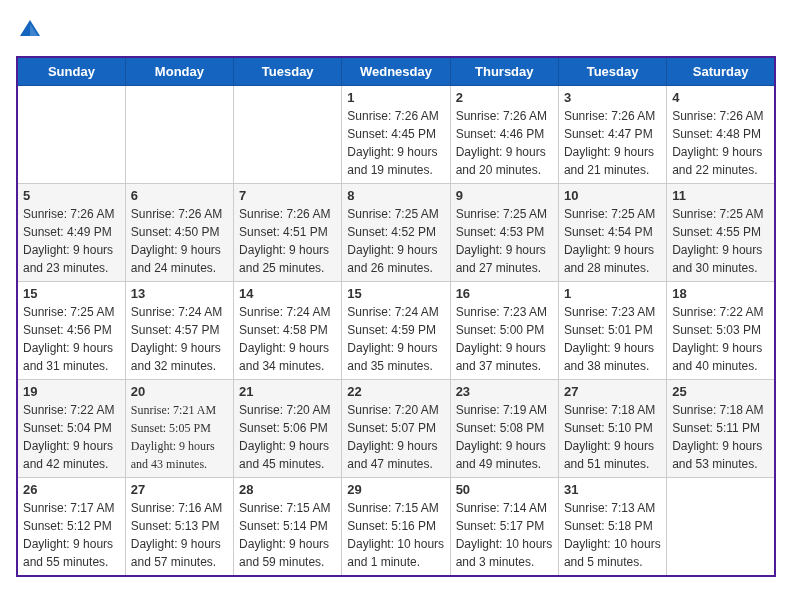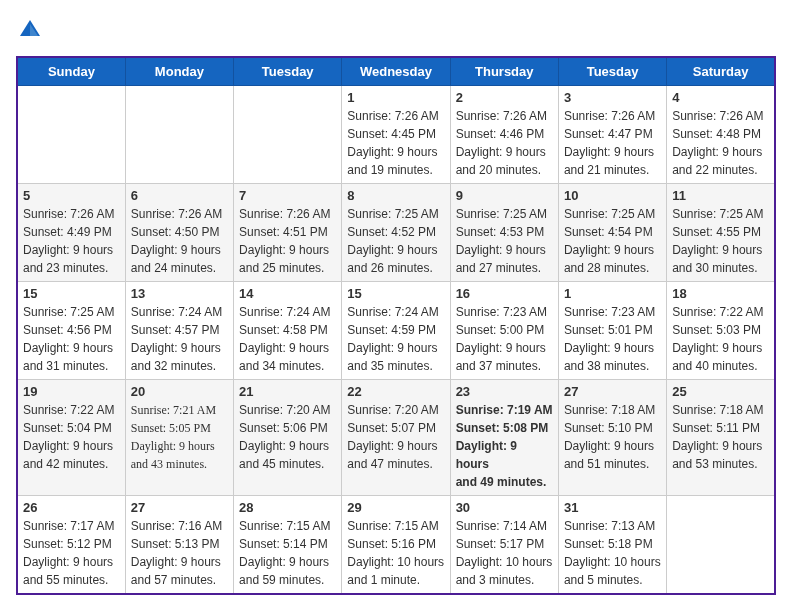--- a/index.html
+++ b/index.html
@@ -275,21 +275,21 @@
         </td>
         <td>
           <div class="day-number">22</div>
           <div class="day-info" style="white-space: pre-line;">Sunrise: 7:20 AM
 Sunset: 5:07 PM
 Daylight: 9 hours
 and 47 minutes.</div>
         </td>
         <td>
           <div class="day-number">23</div>
-          <div class="day-info" style="white-space: pre-line; font-weight: bold;">Sunrise: 7:19 AM
+          <div class="day-info" style="white-space: pre-line;">Sunrise: 7:19 AM
 Sunset: 5:08 PM
 Daylight: 9 hours
 and 49 minutes.</div>
         </td>
         <td>
           <div class="day-number">27</div>
           <div class="day-info" style="white-space: pre-line;">Sunrise: 7:18 AM
 Sunset: 5:10 PM
 Daylight: 9 hours
 and 51 minutes.</div>
@@ -325,21 +325,21 @@
 and 59 minutes.</div>
         </td>
         <td>
           <div class="day-number">29</div>
           <div class="day-info" style="white-space: pre-line;">Sunrise: 7:15 AM
 Sunset: 5:16 PM
 Daylight: 10 hours
 and 1 minute.</div>
         </td>
         <td>
-          <div class="day-number">30</div>
+          <div class="day-number">50</div>
           <div class="day-info" style="white-space: pre-line;">Sunrise: 7:14 AM
 Sunset: 5:17 PM
 Daylight: 10 hours
 and 3 minutes.</div>
         </td>
         <td>
           <div class="day-number">31</div>
           <div class="day-info" style="white-space: pre-line;">Sunrise: 7:13 AM
 Sunset: 5:18 PM
 Daylight: 10 hours

